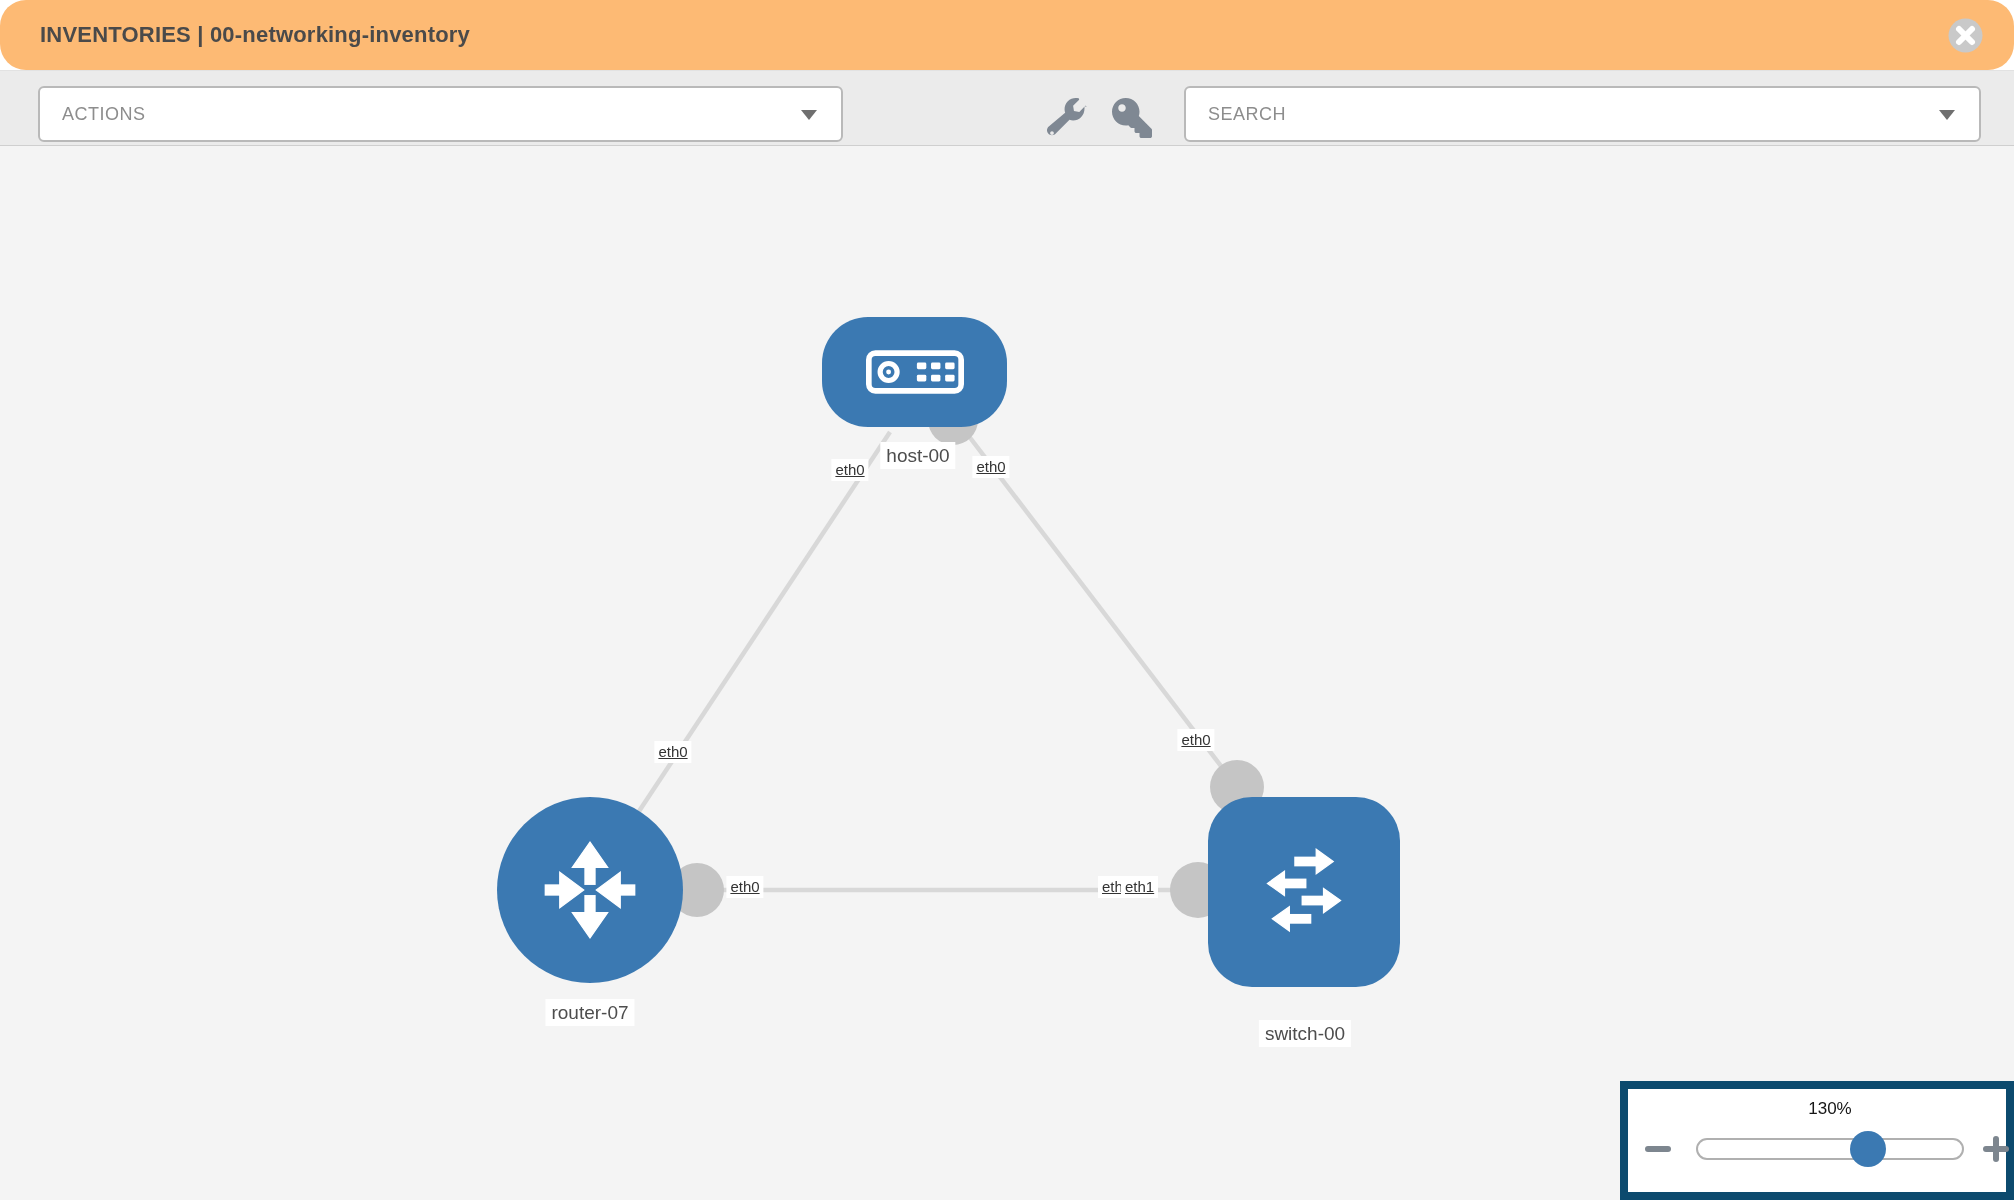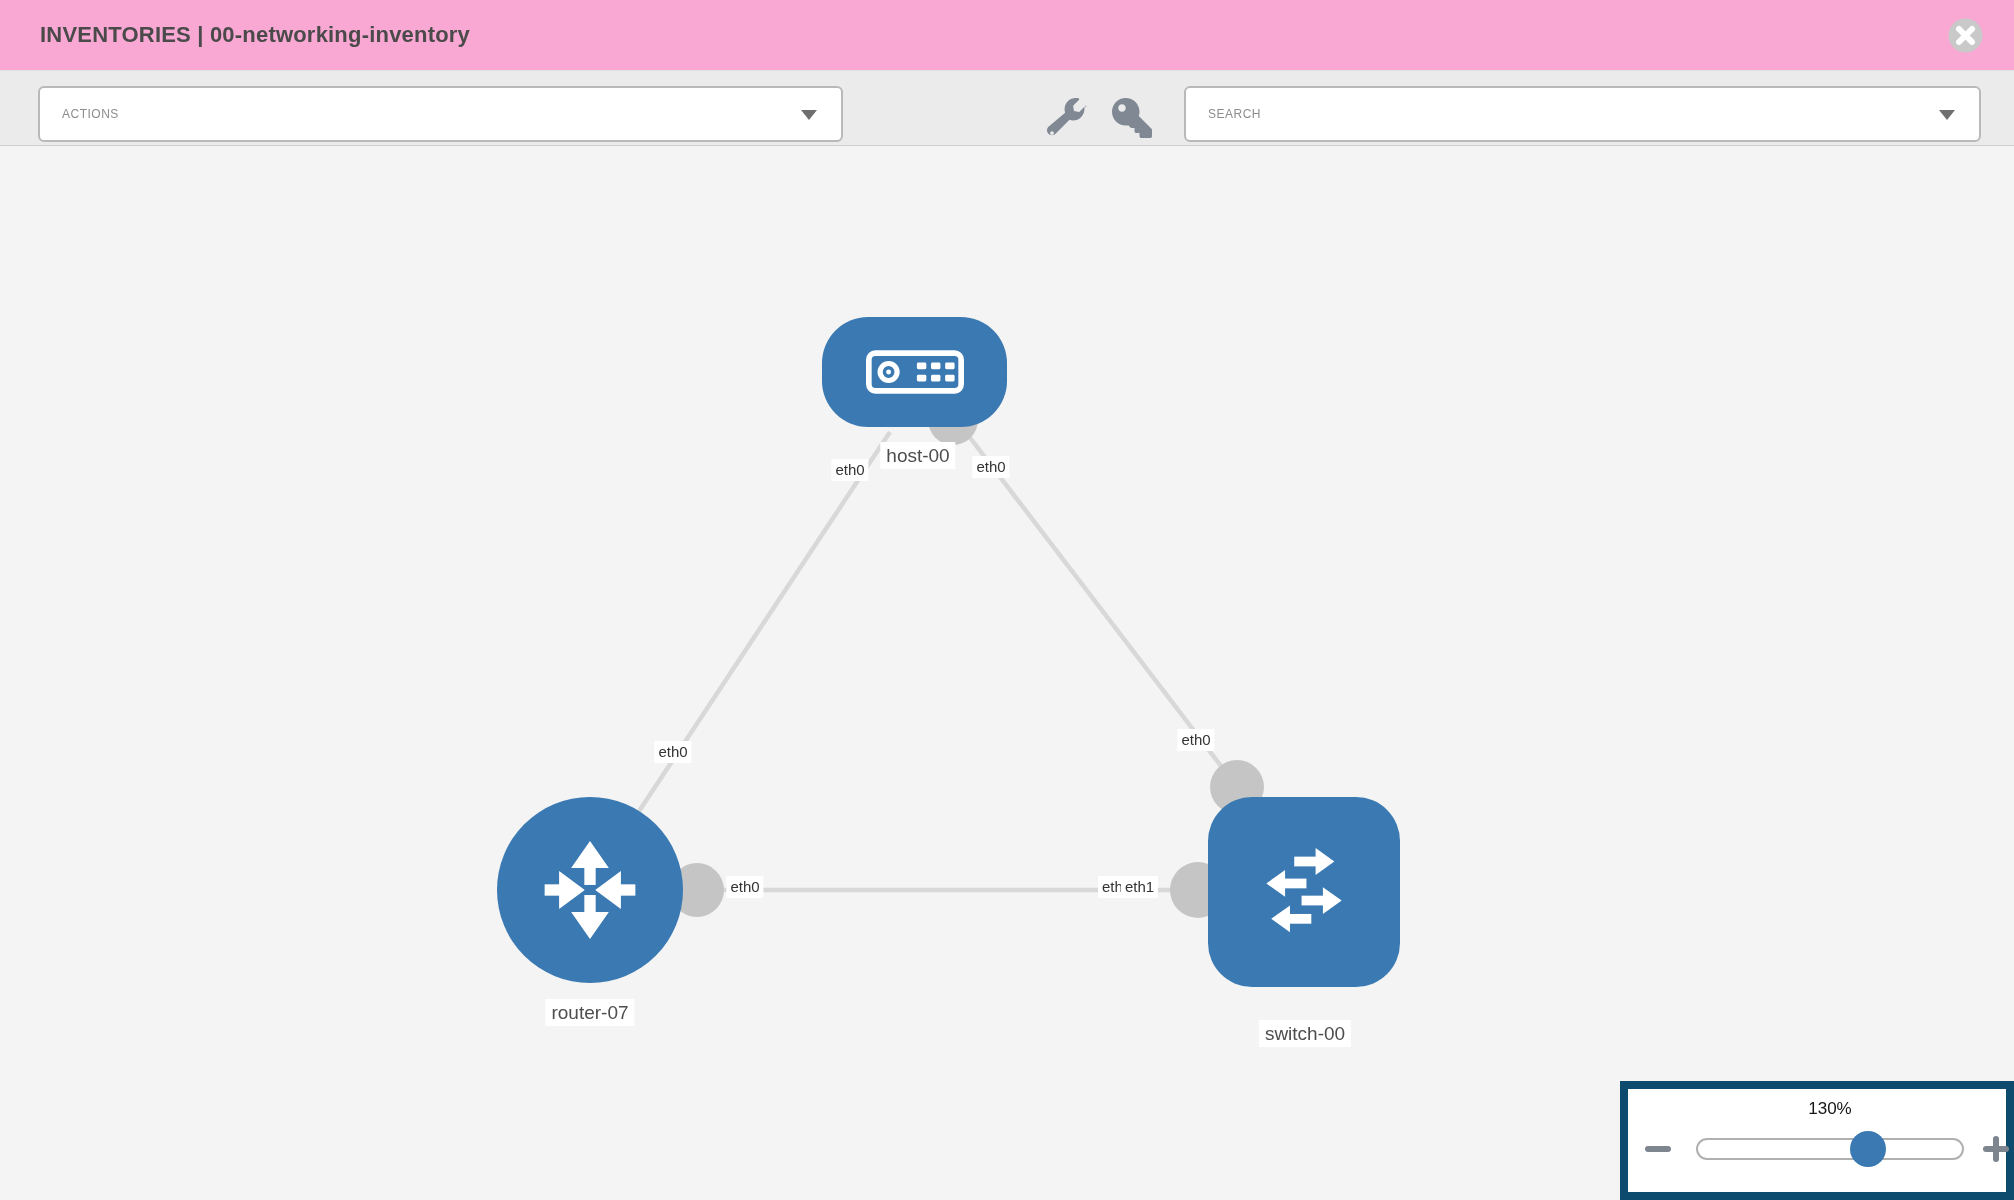--- a/index.html
+++ b/index.html
@@ -17,44 +17,44 @@
   .node-router{left:497px;top:797px;width:186px;height:186px;border-radius:50%;}
   .node-switch{left:1208px;top:797px;width:192px;height:190px;border-radius:44px;}
   
   .node-label{
     position:absolute;z-index:4;transform:translateX(-50%);
     background:#ffffff;color:#4d4d4d;font-size:19px;line-height:27px;
     padding:0 6px;white-space:nowrap;
   }
   .if-label{
     position:absolute;z-index:4;background:#ffffff;color:#333333;
-    font-size:15px;line-height:20px;padding:1px 4px;white-space:nowrap;
+    font-size:15px;line-height:20px;padding:1px 4px;white-space:nowrap;text-decoration:underline;
   }
   .if-center{transform:translateX(-50%);}
   .if-front{z-index:5;}
   
   .header{
-    position:absolute;left:0;top:0;width:100%;height:70px;background:#f9a8d4;z-index:10;
+    position:absolute;left:0;top:0;width:100%;height:70px;background:#fdba74;z-index:10;border-radius:26px;
   }
   .header-title{
     position:absolute;left:40px;top:0;line-height:70px;
     font-size:22px;font-weight:bold;color:#4a4a4a;letter-spacing:.2px;
   }
   .close-btn{position:absolute;right:31px;top:18px;width:35px;height:35px;cursor:pointer;}
   
   .toolbar{
     position:absolute;left:0;top:70px;width:100%;height:76px;background:#ebebeb;
     border-top:1px solid #e2e2e2;border-bottom:1px solid #cfcfcf;box-sizing:border-box;z-index:10;
   }
   .select-box{
     position:absolute;top:15px;height:56px;background:#ffffff;
     border:2px solid #b9b9b9;border-radius:6px;box-sizing:border-box;cursor:pointer;
   }
   .select-box .sel-text{
-    position:absolute;left:22px;top:0;line-height:52px;font-size:12px;color:#8d8d8d;letter-spacing:.5px;
+    position:absolute;left:22px;top:0;line-height:52px;font-size:18px;color:#8d8d8d;letter-spacing:.5px;
   }
   .caret{
     position:absolute;right:24px;top:50%;margin-top:-4px;width:0;height:0;
     border-left:8px solid transparent;border-right:8px solid transparent;border-top:10px solid #6f6f6f;
   }
   .actions-box{left:38px;width:805px;}
   .search-box{left:1184px;width:797px;}
   .tool-btn{position:absolute;top:27px;width:42px;height:42px;cursor:pointer;}
   .tool-wrench{left:1047px;}
   .tool-key{left:1112px;}

